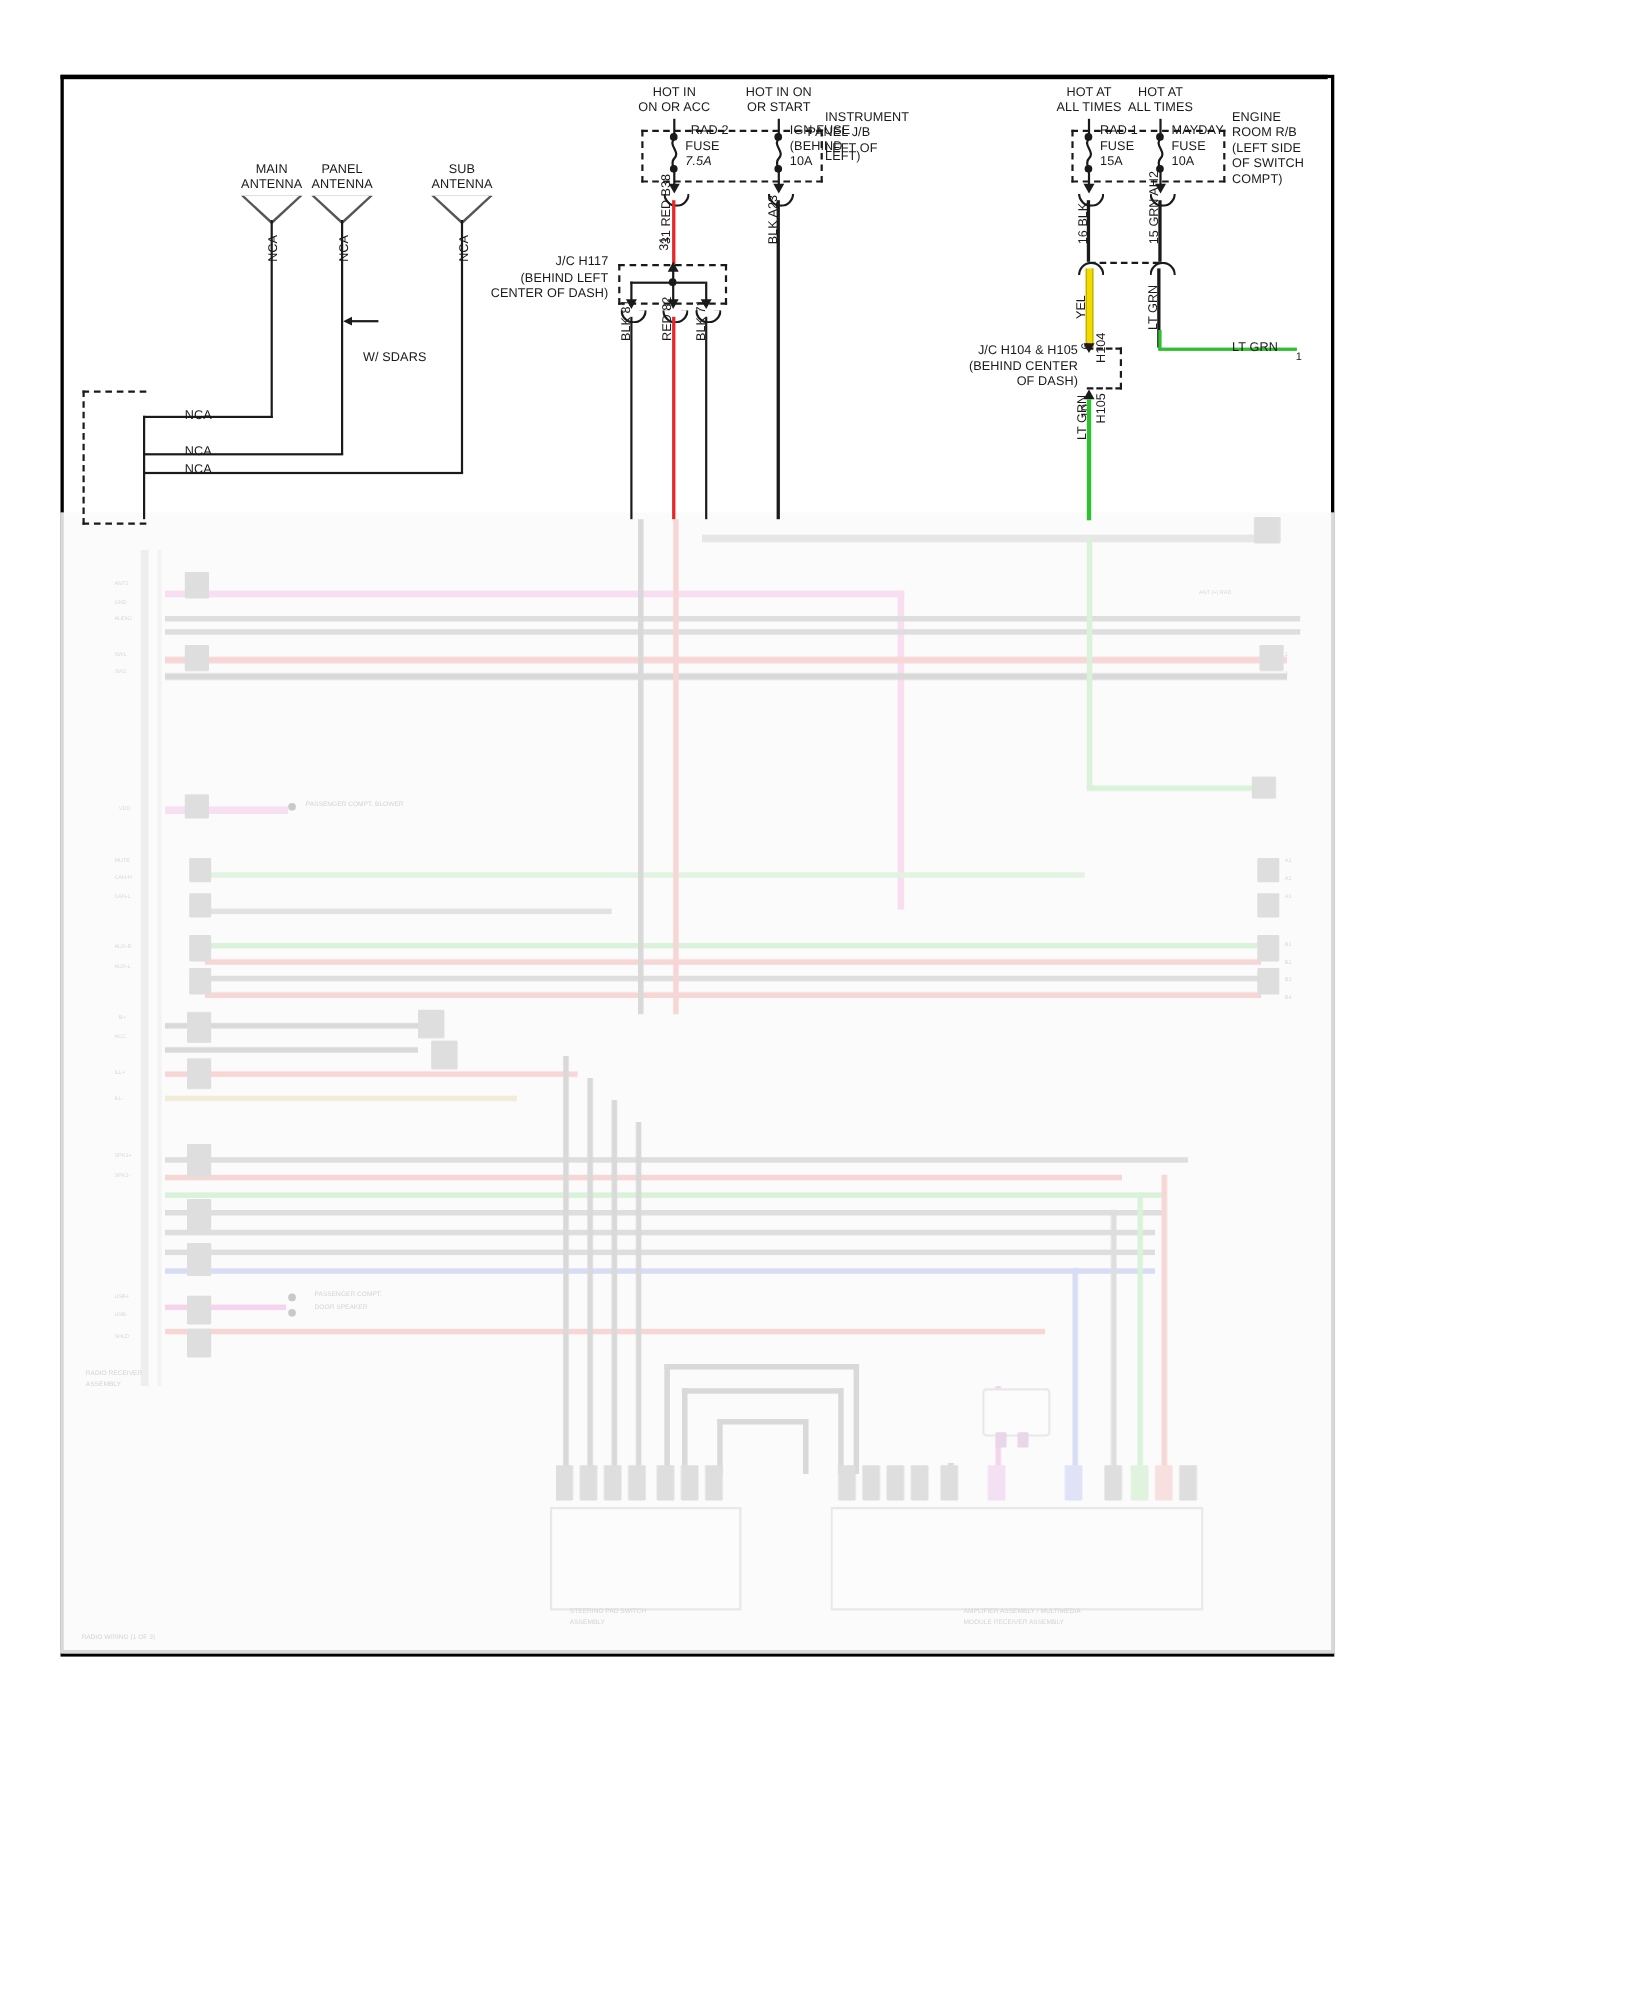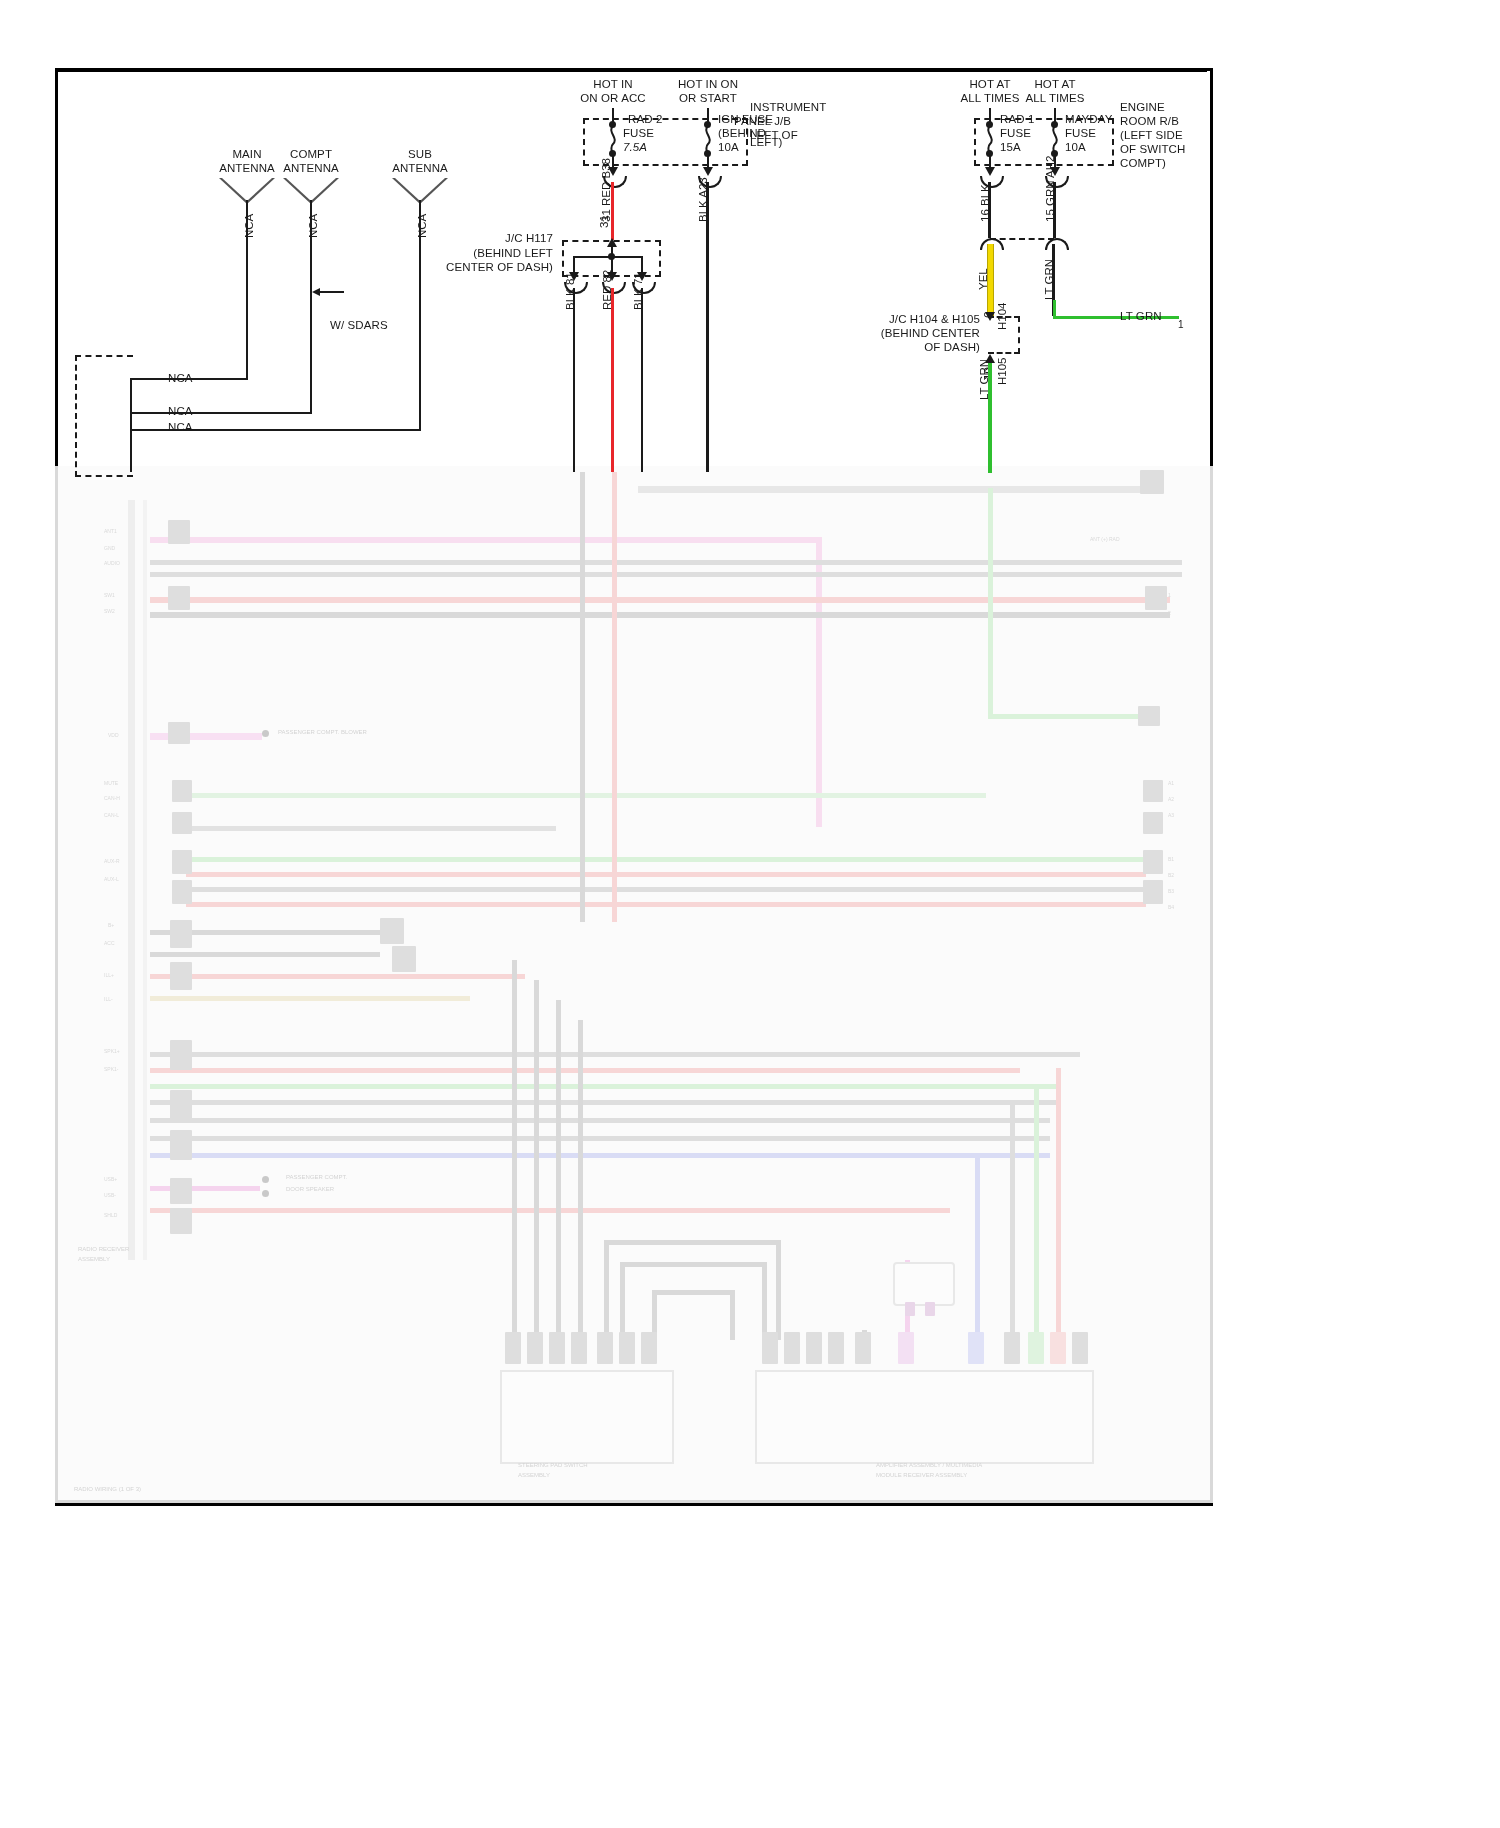--- a/index.html
+++ b/index.html
@@ -58,21 +58,21 @@
 
   <div class="wire wh" style="left:55px;top:68px;width:1152px;height:4px;background:#000;"></div>
 
   <div class="txt c" style="left:247px;top:148px;">MAIN</div>
   <div class="txt c" style="left:247px;top:162px;">ANTENNA</div>
   <div class="ant" style="left:219px;top:178px;"></div>
   <div class="ant-in" style="left:222px;top:178px;"></div>
   <div class="vtxt" style="left:243px;top:238px;">NCA</div>
   <div class="wire wv" style="left:246px;top:200px;height:180px;"></div>
 
-  <div class="txt c" style="left:311px;top:148px;">COMPT</div>
+  <div class="txt c" style="left:311px;top:148px;">PANEL</div>
   <div class="txt c" style="left:311px;top:162px;">ANTENNA</div>
   <div class="ant" style="left:283px;top:178px;"></div>
   <div class="ant-in" style="left:286px;top:178px;"></div>
   <div class="vtxt" style="left:307px;top:238px;">NCA</div>
   <div class="wire wv" style="left:310px;top:200px;height:213px;"></div>
 
   <div class="txt c" style="left:420px;top:148px;">SUB</div>
   <div class="txt c" style="left:420px;top:162px;">ANTENNA</div>
   <div class="ant" style="left:392px;top:178px;"></div>
   <div class="ant-in" style="left:395px;top:178px;"></div>

